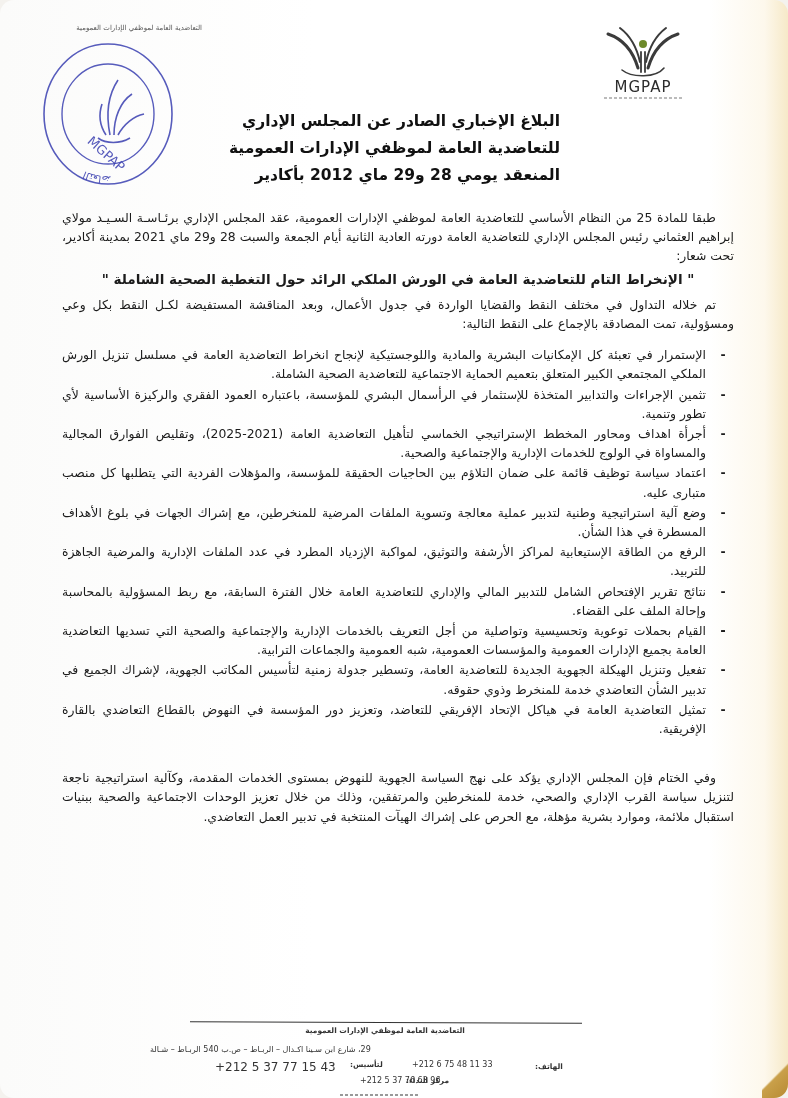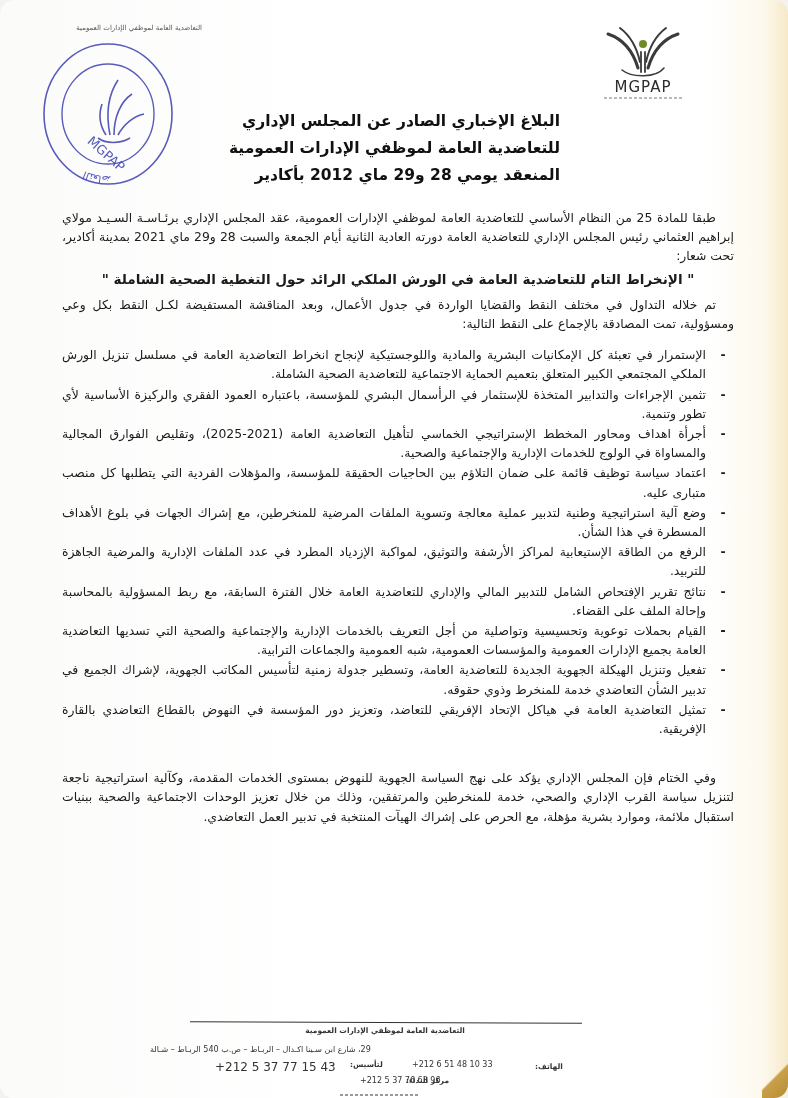--- a/index.html
+++ b/index.html
@@ -181,21 +181,21 @@
     </ul>
 
     <p class="para closing">وفي الختام فإن المجلس الإداري يؤكد على نهج السياسة الجهوية للنهوض بمستوى الخدمات المقدمة، وكآلية استراتيجية ناجعة لتنزيل سياسة القرب الإداري والصحي، خدمة للمنخرطين والمرتفقين، وذلك من خلال تعزيز الوحدات الاجتماعية والصحية ببنيات استقبال ملائمة، وموارد بشرية مؤهلة، مع الحرص على إشراك الهيآت المنتخبة في تدبير العمل التعاضدي.</p>
   </div>
 
   <div class="footer">
     <div class="footer-rule"></div>
     <div class="footer-org">التعاضدية العامة لموظفي الإدارات العمومية</div>
     <div class="footer-address">29، شارع ابن سـينا اكـدال – الربـاط – ص.ب 540 الربـاط – شـالة</div>
     <span class="footer-phone-label">الهاتف:</span>
-    <span class="footer-phone">+212 6 51 48 10 33</span>
+    <span class="footer-phone">+212 6 75 48 11 33</span>
     <span class="footer-fax-label">لتأسيس:</span>
     <span class="footer-fax">+212 5 37 77 15 43</span>
     <span class="footer-call-label">مركز النداء:</span>
     <span class="footer-call">+212 5 37 76 63 96</span>
     <div class="footer-dots"></div>
   </div>
 
   <div class="corner-fold"></div>
 </div>
 

